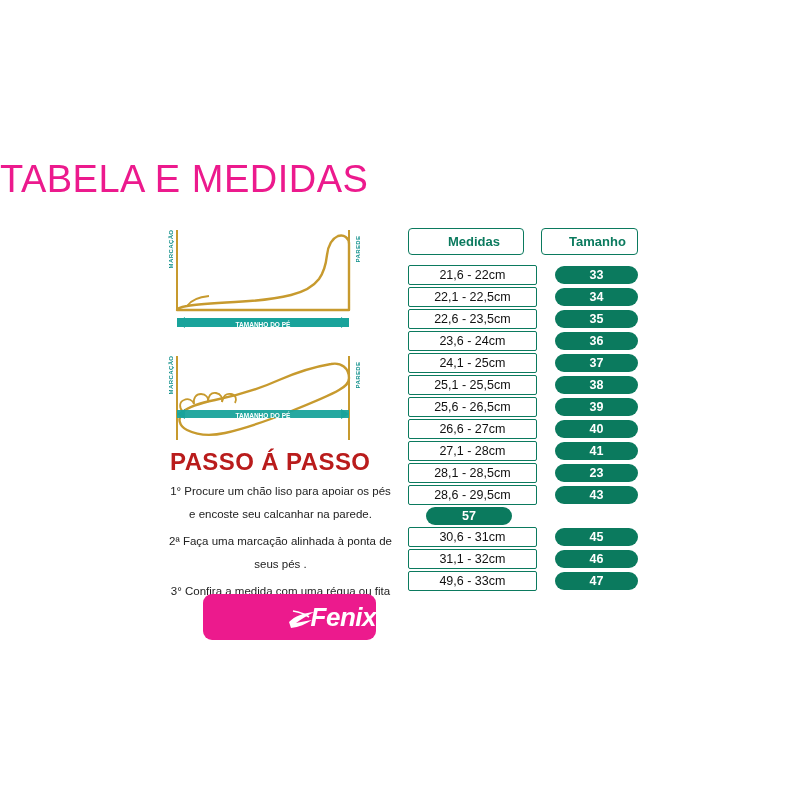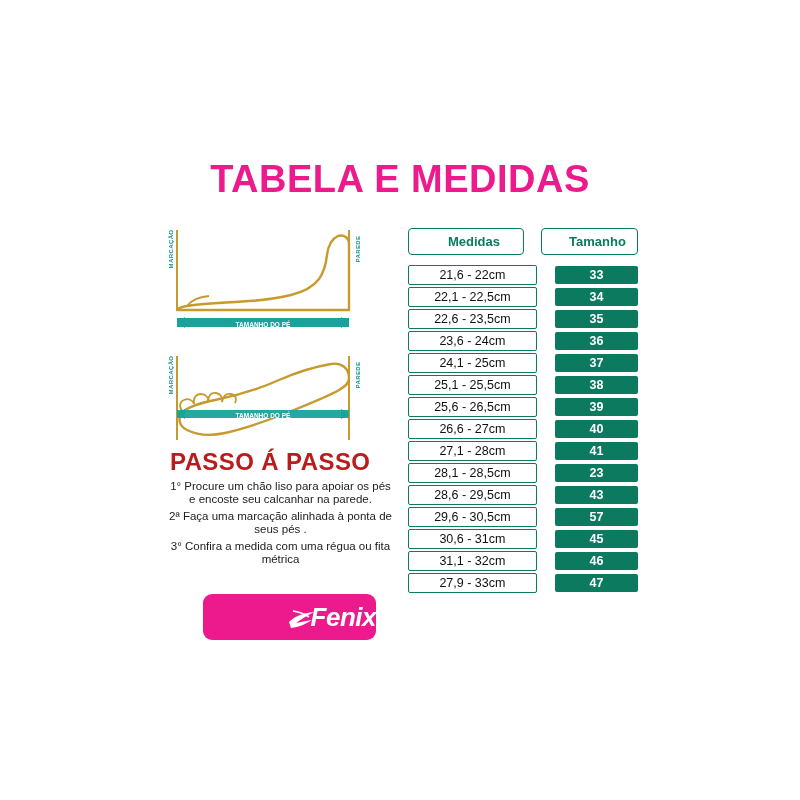--- a/index.html
+++ b/index.html
@@ -19,23 +19,23 @@
     height: 800px;
     background: #ffffff;
   }
 
   
   #title {
     position: absolute;
     top: 158px;
     left: 0;
     width: 800px;
-    text-align: center;
+    text-align: left;
     font-size: 38px;
-    font-weight: bold;
+    font-weight: normal;
     letter-spacing: 0.5px;
     color: #ec1a8d;
     font-family: "Liberation Sans", sans-serif;
   }
 
   
   #left-col {
     position: absolute;
     left: 163px;
     top: 222px;
@@ -80,21 +80,21 @@
     color: #b91c1c;
     letter-spacing: 0.4px;
   }
   #passo-list {
     position: absolute;
     left: 168px;
     top: 480px;
     width: 225px;
     font-size: 11.5px;
     color: #222222;
-    line-height: 13px;
+    line-height: 23px;
     text-align: center;
   }
   .passo-item {
     margin-bottom: 4px;
   }
   .passo-item .num {
     font-weight: normal;
   }
 
   
@@ -164,21 +164,21 @@
     font-size: 12.5px;
     color: #111111;
     padding: 2px 0 2px 0;
     background: #ffffff;
     box-sizing: border-box;
   }
   .cell-tamanho {
     width: 86px;
     margin-left: 18px;
     background: #0b7a5e;
-    border-radius: 2px;
+    border-radius: 9px;
     text-align: center;
     font-size: 12.5px;
     font-weight: bold;
     color: #ffffff;
     padding: 2px 0 2px 0;
     box-sizing: border-box;
   }
 </style>
 </head>
 <body>
@@ -299,30 +299,29 @@
     </div>
     <div class="size-row">
       <div class="cell-medida">28,1 - 28,5cm</div>
       <div class="cell-tamanho">23</div>
     </div>
     <div class="size-row">
       <div class="cell-medida">28,6 - 29,5cm</div>
       <div class="cell-tamanho">43</div>
     </div>
     <div class="size-row">
-      <div class="cell-medida">29,6 - 30,5cm</div>
       <div class="cell-tamanho">57</div>
     </div>
     <div class="size-row">
       <div class="cell-medida">30,6 - 31cm</div>
       <div class="cell-tamanho">45</div>
     </div>
     <div class="size-row">
       <div class="cell-medida">31,1 - 32cm</div>
       <div class="cell-tamanho">46</div>
     </div>
     <div class="size-row">
-      <div class="cell-medida">27,9 - 33cm</div>
+      <div class="cell-medida">49,6 - 33cm</div>
       <div class="cell-tamanho">47</div>
     </div>
   </div>
 
 </div>
 
 </body></html>

